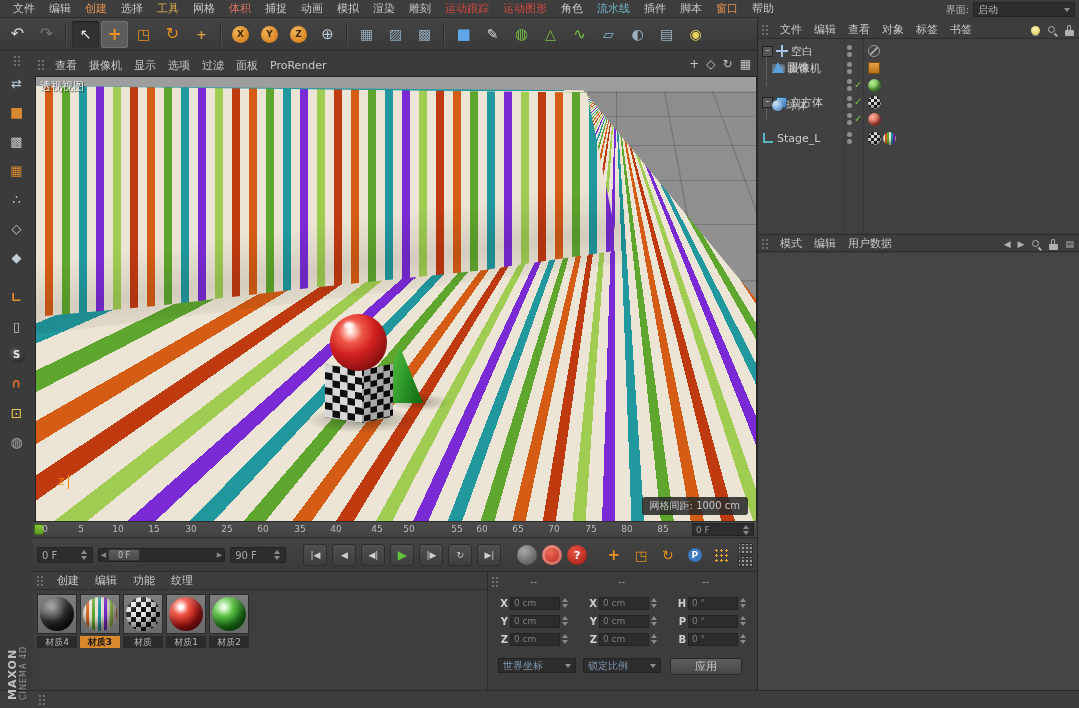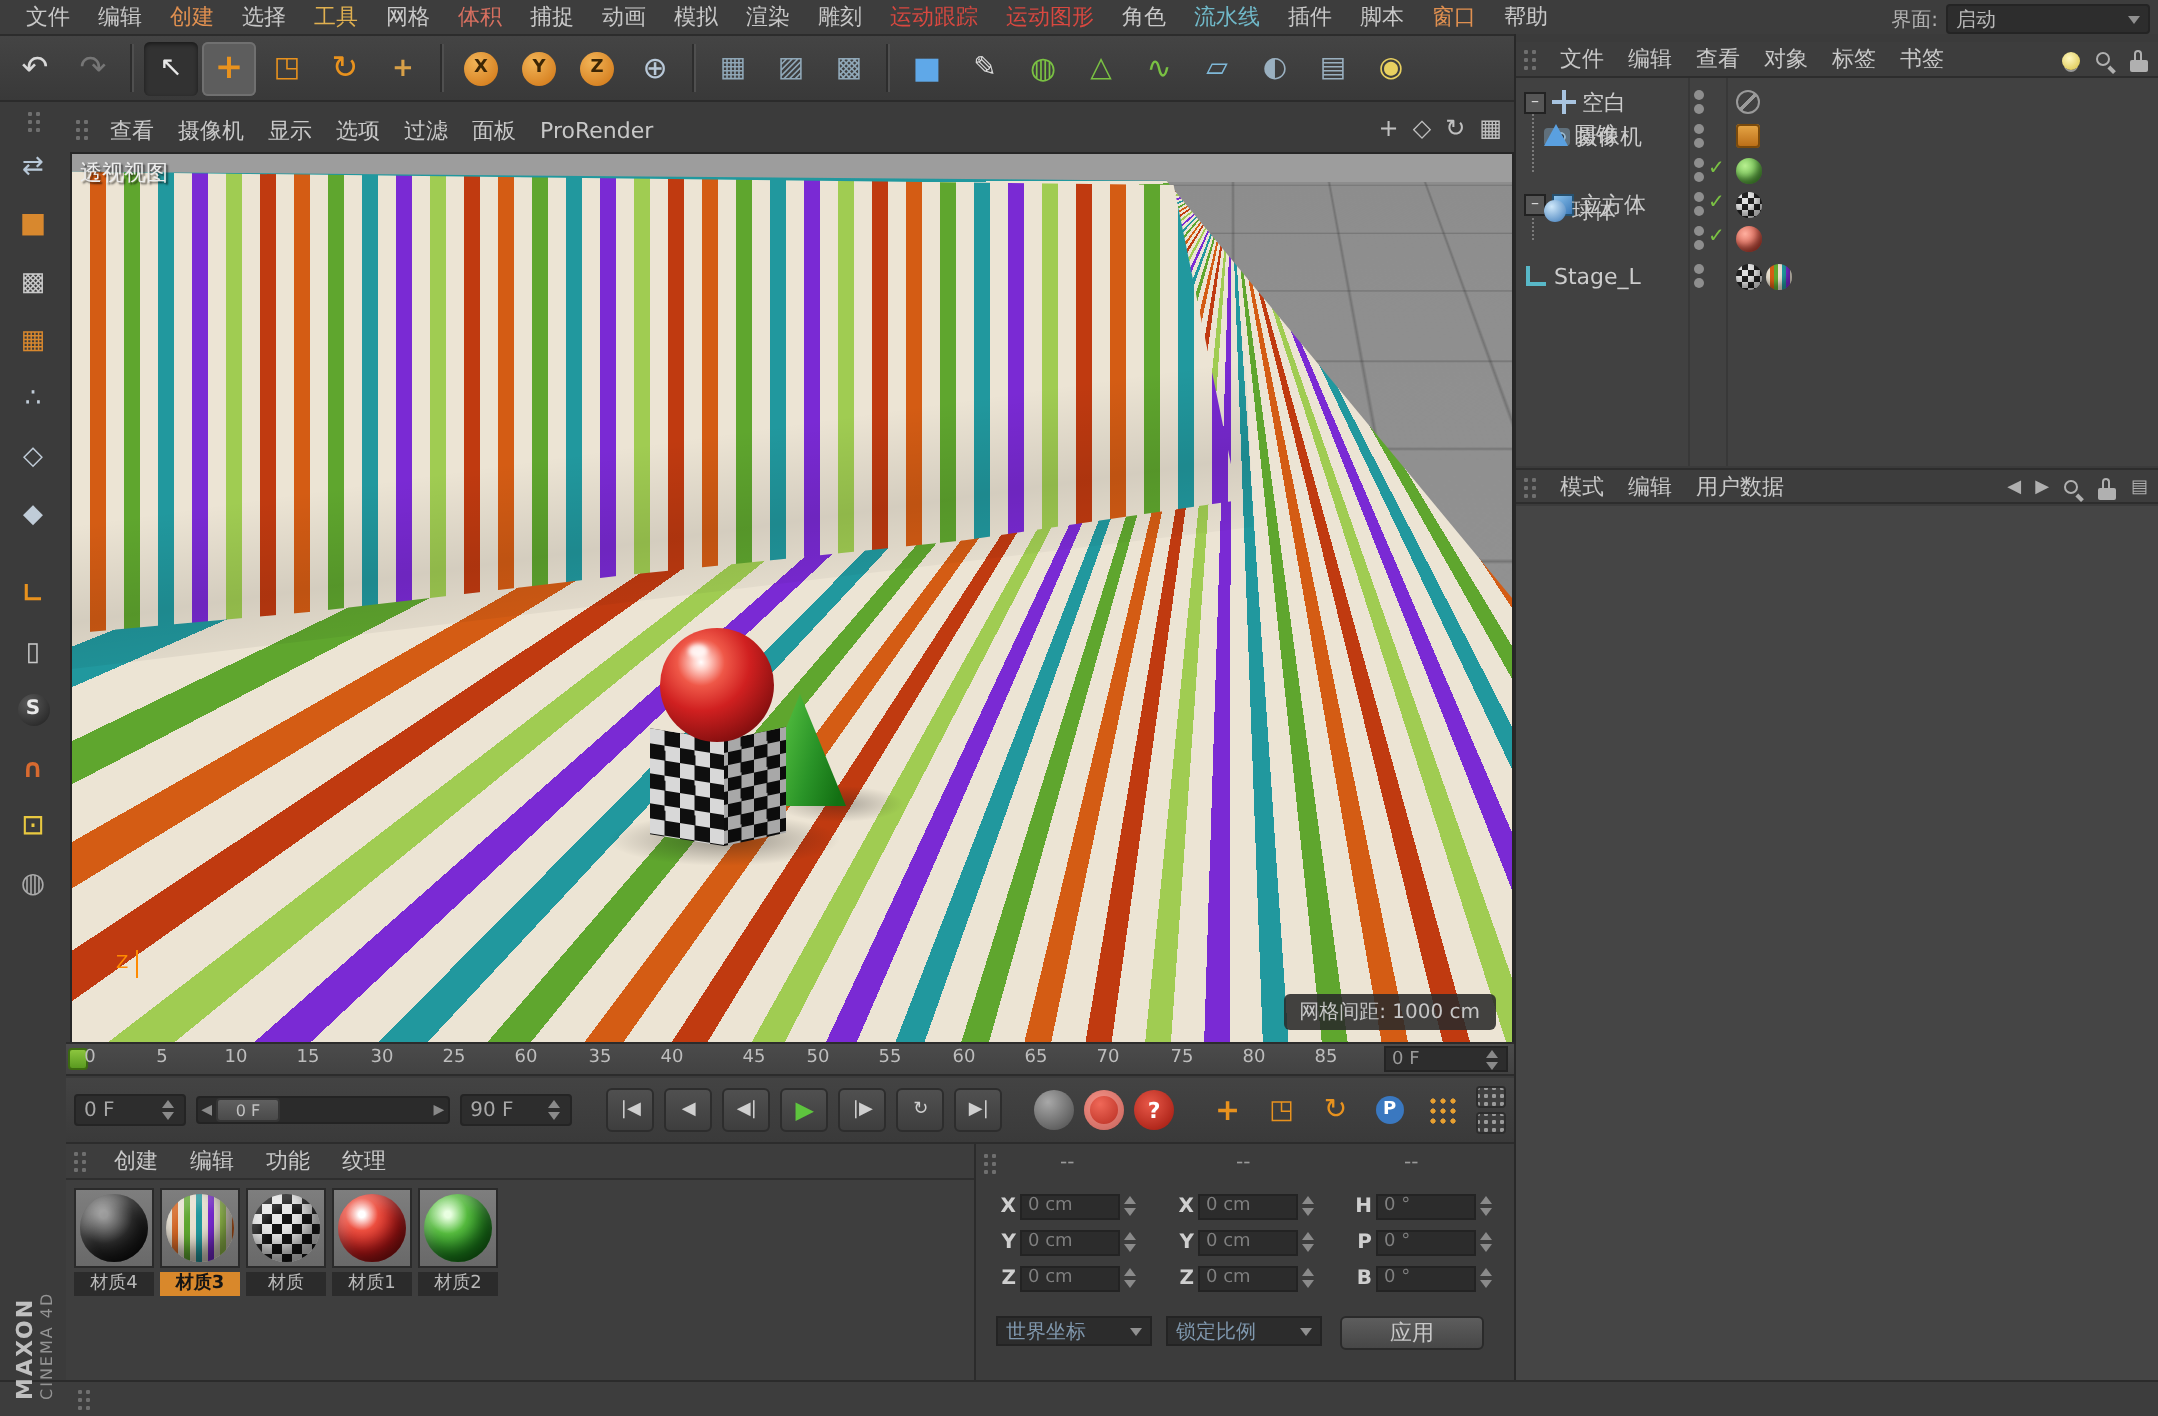--- a/index.html
+++ b/index.html
@@ -417,21 +417,21 @@
     <span class="tick" style="left:48px">5</span>
     <span class="tick" style="left:85px">10</span>
     <span class="tick" style="left:121px">15</span>
     <span class="tick" style="left:158px">30</span>
     <span class="tick" style="left:194px">25</span>
     <span class="tick" style="left:230px">60</span>
     <span class="tick" style="left:267px">35</span>
     <span class="tick" style="left:303px">40</span>
     <span class="tick" style="left:344px">45</span>
     <span class="tick" style="left:376px">50</span>
-    <span class="tick" style="left:412px">55</span>
+    <span class="tick" style="left:424px">55</span>
     <span class="tick" style="left:449px">60</span>
     <span class="tick" style="left:485px">65</span>
     <span class="tick" style="left:521px">70</span>
     <span class="tick" style="left:558px">75</span>
     <span class="tick" style="left:594px">80</span>
     <span class="tick" style="left:630px">85</span>
     <span class="tick" style="left:667px">90</span>
     <div id="ruler-frame">
       <span>0 F</span>
       <span class="step"></span>

